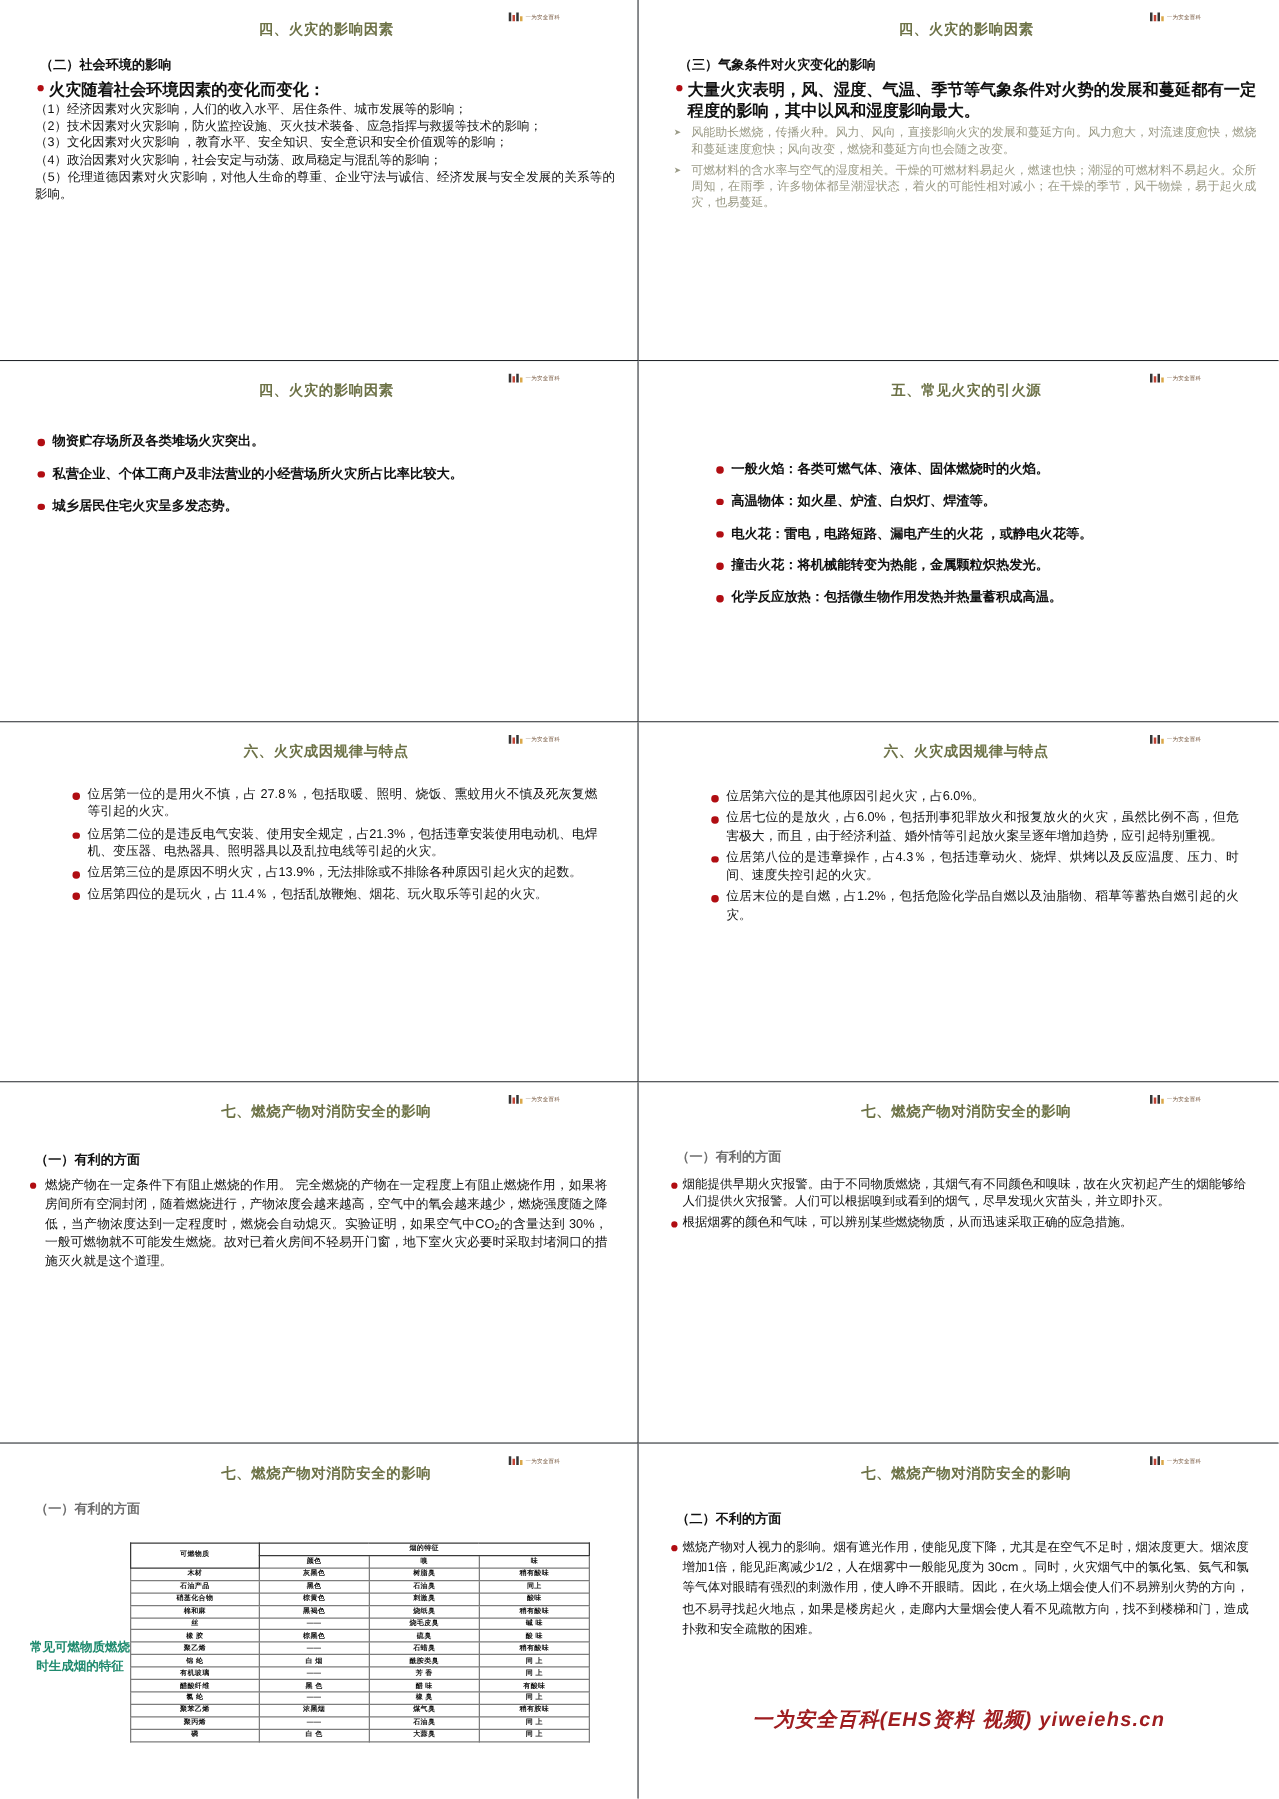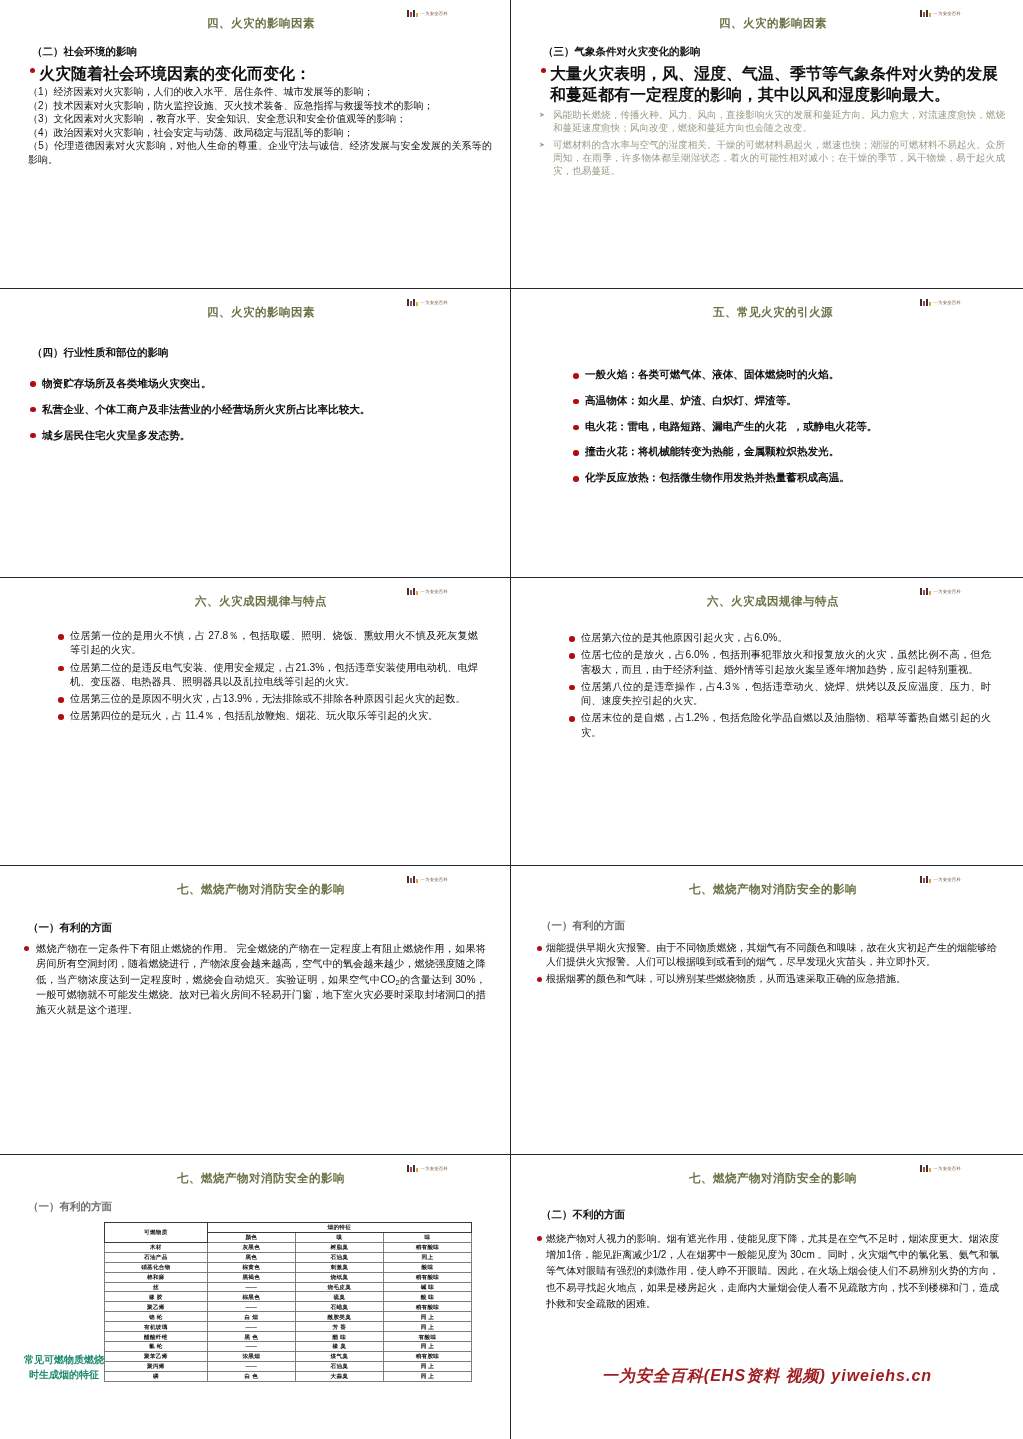--- a/index.html
+++ b/index.html
@@ -61,21 +61,21 @@
   .body{
     margin-top:14px;
     padding:0 8px 0 18px;
   }
   .sub-head{
     font-weight:bold;font-size:10.5px;color:#111;
     margin:0 0 4px 4px;
   }
   .sub-head.gray{color:#6f6f6f;font-weight:bold;}
   .lead-red{
-    font-weight:bold;font-size:16px;color:#111;
+    font-weight:bold;font-size:13px;color:#111;
     margin:0 0 1px 0;position:relative;padding-left:11px;line-height:1.32;
   }
   .lead-red:before{
     content:"";position:absolute;left:2px;top:5px;
     width:5px;height:5px;border-radius:50%;background:#b00d12;
   }
   .para{
     font-size:10px;line-height:1.36;margin:0;color:#111;
     text-align:justify;
   }
@@ -105,21 +105,21 @@
   .dotpara{
     position:relative;font-size:10px;line-height:1.44;margin:0 0 2px 0;
     color:#111;text-align:justify;padding-left:9px;
   }
   .dotpara:before{
     content:"";position:absolute;left:0;top:5px;
     width:5px;height:5px;border-radius:50%;background:#b00d12;
   }
   sub{font-size:7.5px;vertical-align:baseline;position:relative;top:2px;}
   
-  .tblwrap{display:flex;align-items:flex-end;margin-top:8px;}
+  .tblwrap{display:flex;align-items:center;margin-top:20px;}
   .caption{
     width:80px;flex:0 0 80px;
     color:#1f8a6e;font-weight:bold;font-size:10px;line-height:1.5;
     text-align:center;padding-top:24px;
   }
   table.smoke{
     border-collapse:collapse;
     width:368px;
     table-layout:fixed;
     font-size:5.6px;
@@ -206,21 +206,20 @@
         <span class="logo-mark">
             <i></i>
             <i></i>
             <i></i>
             <i></i>
           </span>
         <span class="logo-txt">一为安全百科</span>
       </div>
       <div class="stitle">四、火灾的影响因素</div>
       <div class="body" style="margin-top:26px;">
-        <div class="sub-head" style="margin-bottom:16px;">（四）行业性质和部位的影响</div>
         <ul class="rb bold">
           <li>物资贮存场所及各类堆场火灾突出。</li>
           <li>私营企业、个体工商户及非法营业的小经营场所火灾所占比率比较大。</li>
           <li>城乡居民住宅火灾呈多发态势。</li>
         </ul>
       </div>
     </div>
   </div>
 
   <div class="slide">
@@ -228,21 +227,21 @@
       <div class="logo">
         <span class="logo-mark">
             <i></i>
             <i></i>
             <i></i>
             <i></i>
           </span>
         <span class="logo-txt">一为安全百科</span>
       </div>
       <div class="stitle">五、常见火灾的引火源</div>
-      <div class="body" style="margin-top:48px;padding-left:50px;padding-right:24px;font-family:Liberation Mono, monospace;">
+      <div class="body" style="margin-top:48px;padding-left:50px;padding-right:24px;">
         <ul class="rb bold">
           <li>一般火焰：各类可燃气体、液体、固体燃烧时的火焰。</li>
           <li>高温物体：如火星、炉渣、白炽灯、焊渣等。</li>
           <li>电火花：雷电，电路短路、漏电产生的火花 ，或静电火花等。</li>
           <li>撞击火花：将机械能转变为热能，金属颗粒炽热发光。</li>
           <li>化学反应放热：包括微生物作用发热并热量蓄积成高温。</li>
         </ul>
       </div>
     </div>
   </div>

